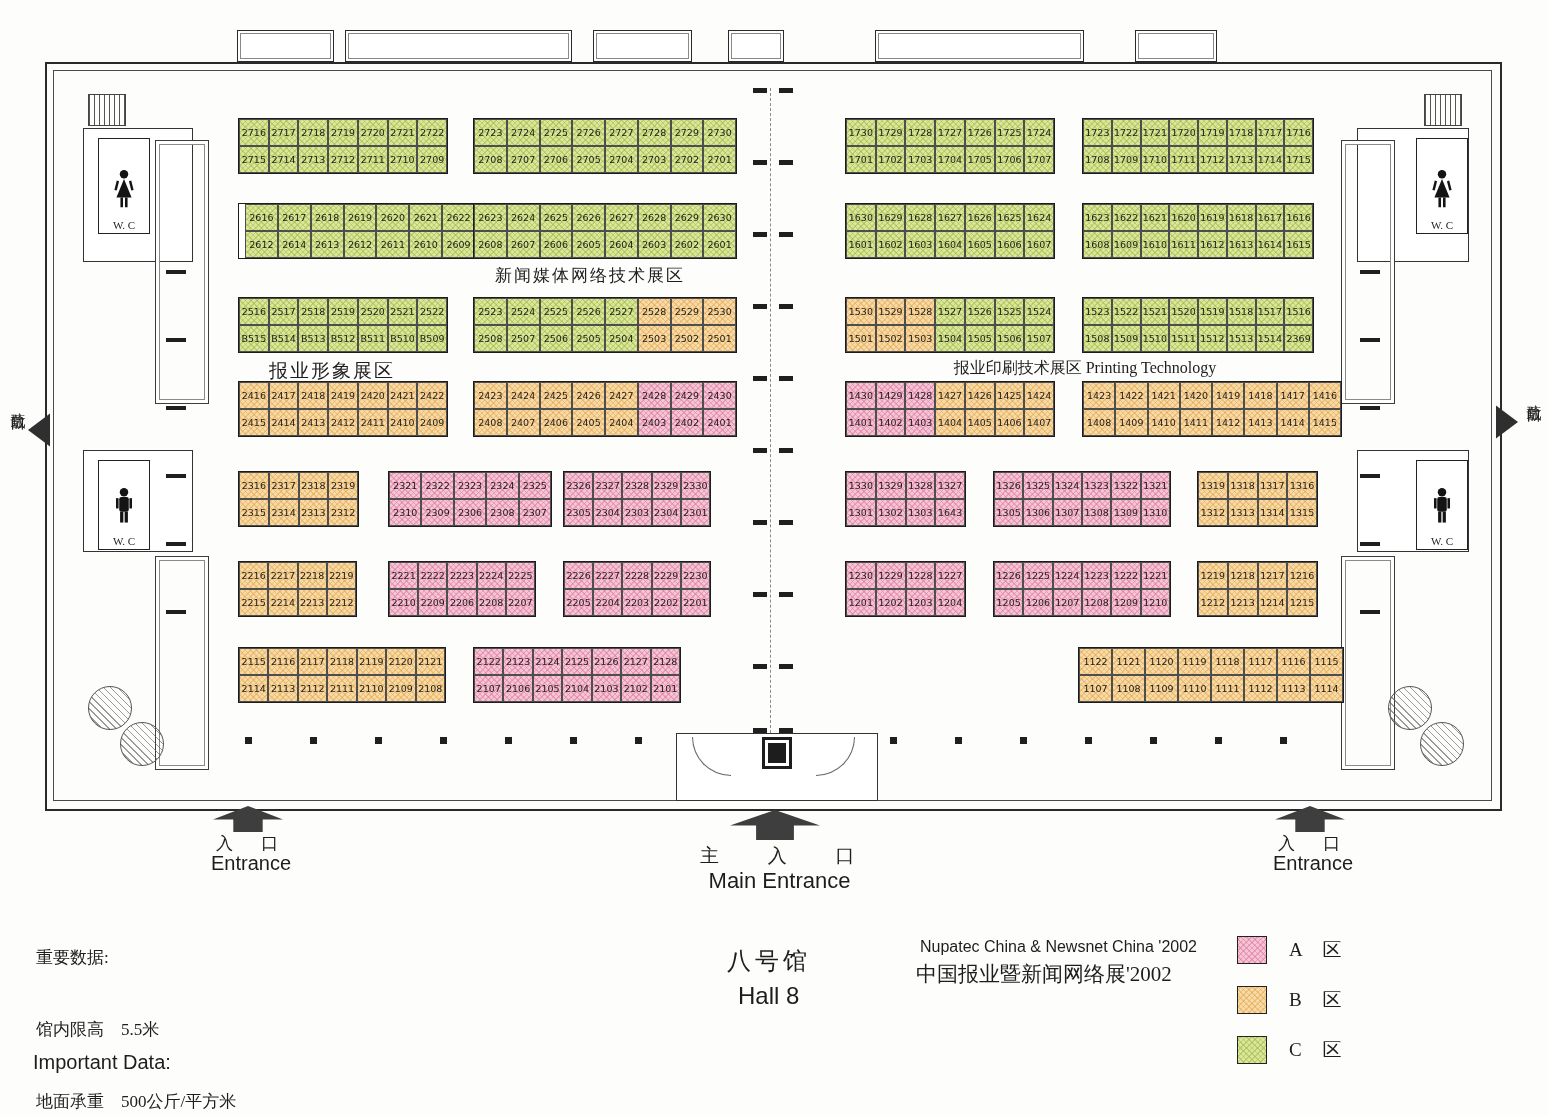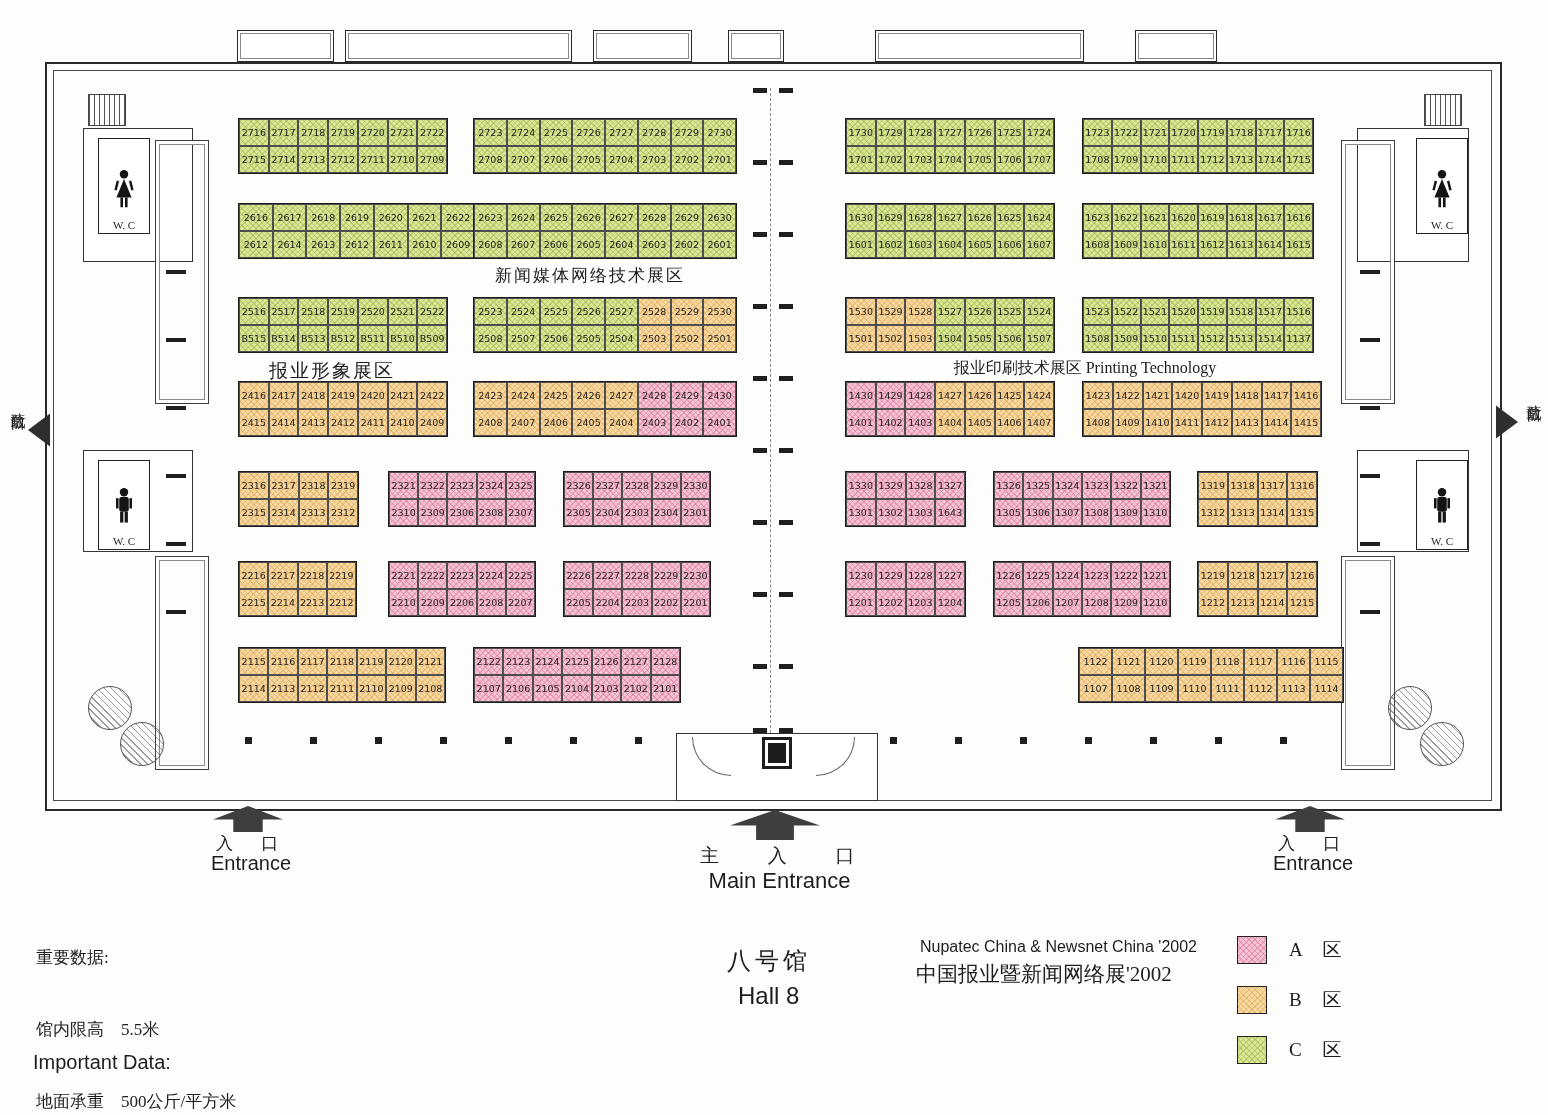--- a/index.html
+++ b/index.html
@@ -279,21 +279,21 @@
         <div class="cell zC">1708</div>
         <div class="cell zC">1709</div>
         <div class="cell zC">1710</div>
         <div class="cell zC">1711</div>
         <div class="cell zC">1712</div>
         <div class="cell zC">1713</div>
         <div class="cell zC">1714</div>
         <div class="cell zC">1715</div>
       </div>
     </div>
-    <div class="block" style="left: 238px; top: 203px; width: 238px;">
+    <div class="block" style="left: 238px; top: 203px; width: 238px; padding-left: 6px;">
       <div class="brow">
         <div class="cell zC">2616</div>
         <div class="cell zC">2617</div>
         <div class="cell zC">2618</div>
         <div class="cell zC">2619</div>
         <div class="cell zC">2620</div>
         <div class="cell zC">2621</div>
         <div class="cell zC">2622</div>
       </div>
       <div class="brow">
@@ -444,21 +444,21 @@
         <div class="cell zC">1516</div>
       </div>
       <div class="brow">
         <div class="cell zC">1508</div>
         <div class="cell zC">1509</div>
         <div class="cell zC">1510</div>
         <div class="cell zC">1511</div>
         <div class="cell zC">1512</div>
         <div class="cell zC">1513</div>
         <div class="cell zC">1514</div>
-        <div class="cell zC">1137</div>
+        <div class="cell zC">2369</div>
       </div>
     </div>
     <div class="block" style="left: 238px; top: 381px; width: 210px;">
       <div class="brow">
         <div class="cell zB">2416</div>
         <div class="cell zB">2417</div>
         <div class="cell zB">2418</div>
         <div class="cell zB">2419</div>
         <div class="cell zB">2420</div>
         <div class="cell zB">2421</div>
@@ -509,21 +509,21 @@
       <div class="brow">
         <div class="cell zA">1401</div>
         <div class="cell zA">1402</div>
         <div class="cell zA">1403</div>
         <div class="cell zB">1404</div>
         <div class="cell zB">1405</div>
         <div class="cell zB">1406</div>
         <div class="cell zB">1407</div>
       </div>
     </div>
-    <div class="block" style="left: 1082px; top: 381px; width: 240px;">
+    <div class="block" style="left: 1082px; top: 381px; width: 260px;">
       <div class="brow">
         <div class="cell zB">1423</div>
         <div class="cell zB">1422</div>
         <div class="cell zB">1421</div>
         <div class="cell zB">1420</div>
         <div class="cell zB">1419</div>
         <div class="cell zB">1418</div>
         <div class="cell zB">1417</div>
         <div class="cell zB">1416</div>
       </div>
@@ -545,21 +545,21 @@
         <div class="cell zB">2318</div>
         <div class="cell zB">2319</div>
       </div>
       <div class="brow">
         <div class="cell zB">2315</div>
         <div class="cell zB">2314</div>
         <div class="cell zB">2313</div>
         <div class="cell zB">2312</div>
       </div>
     </div>
-    <div class="block" style="left: 388px; top: 471px; width: 148px;">
+    <div class="block" style="left: 388px; top: 471px; width: 164px;">
       <div class="brow">
         <div class="cell zA">2321</div>
         <div class="cell zA">2322</div>
         <div class="cell zA">2323</div>
         <div class="cell zA">2324</div>
         <div class="cell zA">2325</div>
       </div>
       <div class="brow">
         <div class="cell zA">2310</div>
         <div class="cell zA">2309</div>

